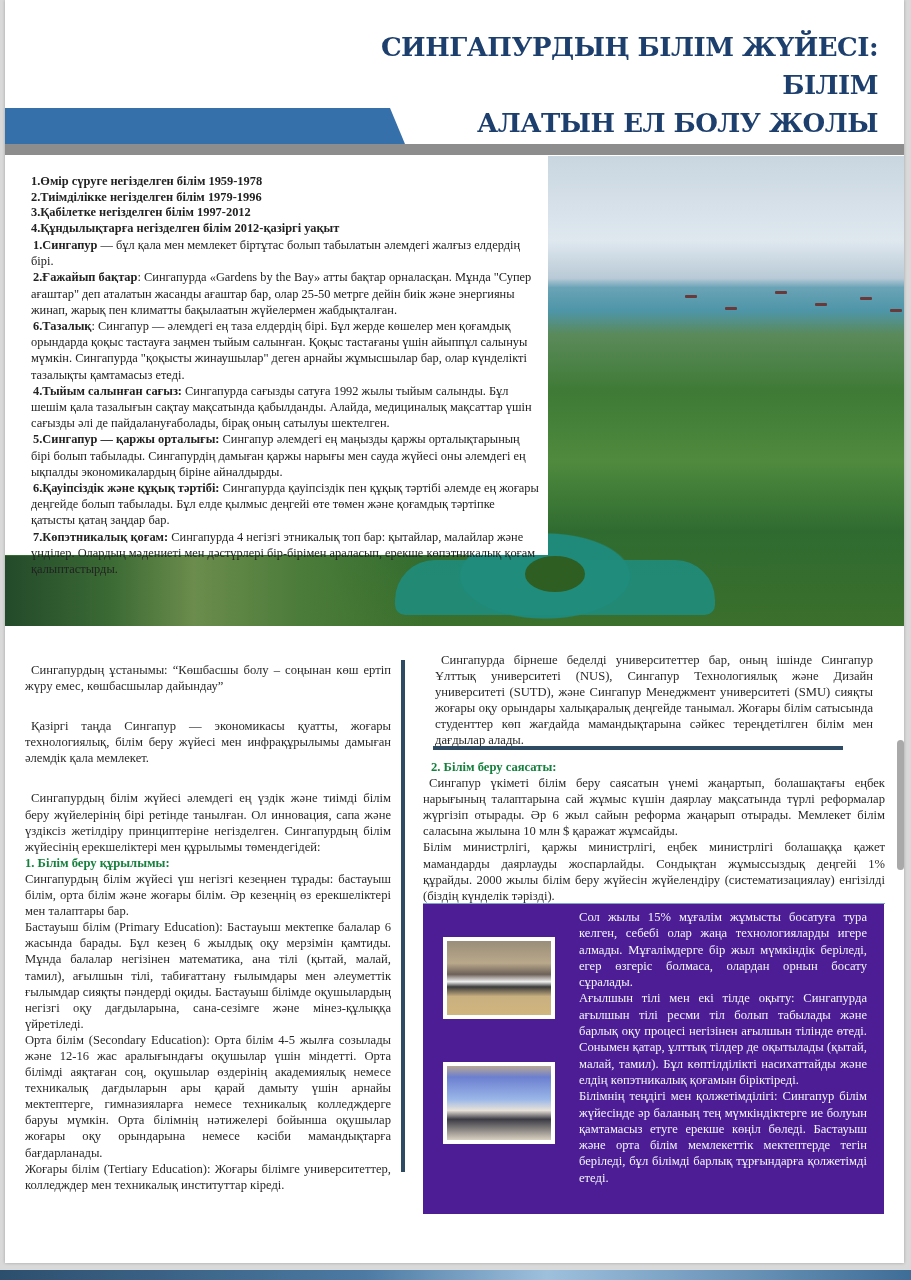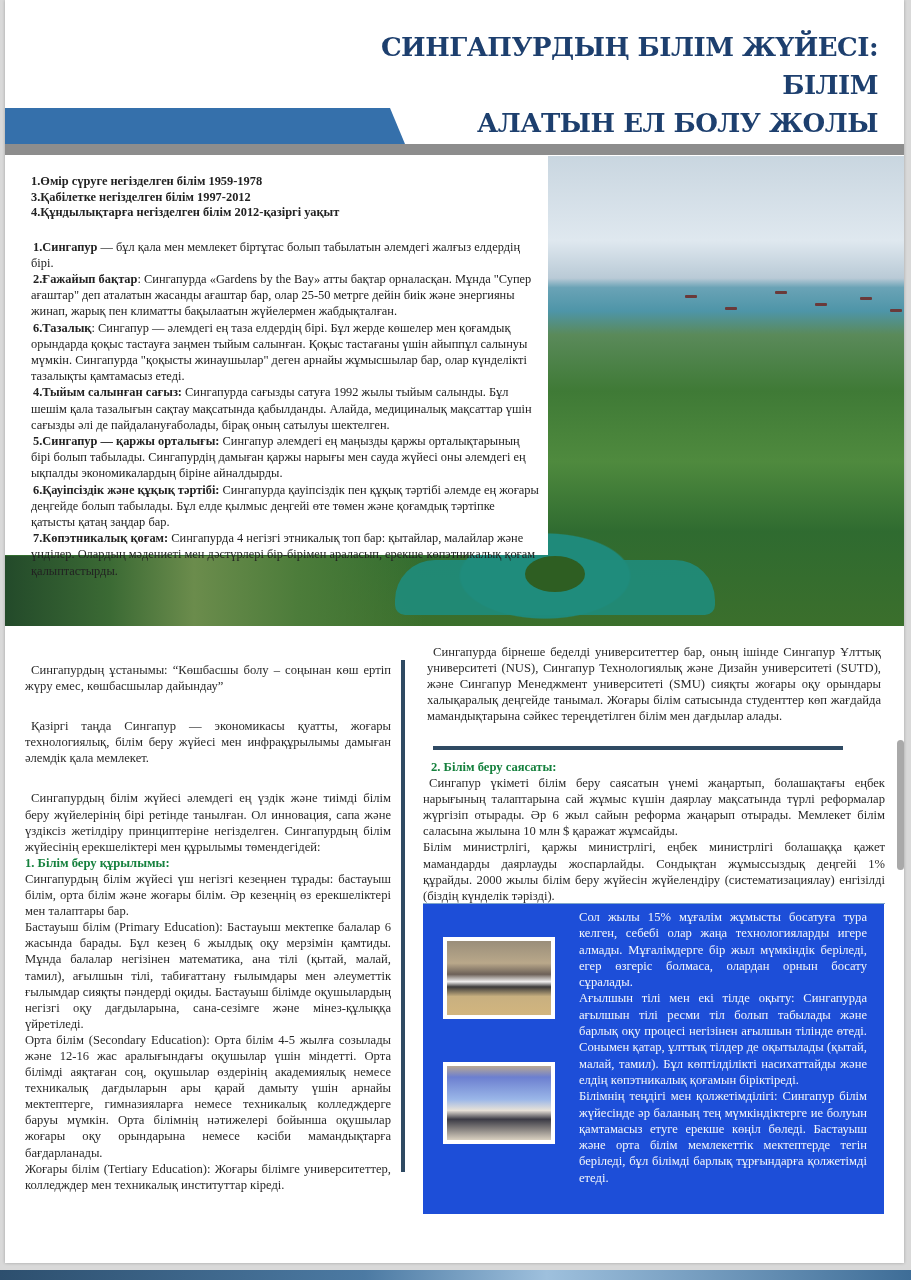--- a/index.html
+++ b/index.html
@@ -52,53 +52,53 @@
     background: #2e5e22; border-radius: 50%;
   }
   .sea-ships { position: absolute; left: 660px; top: 285px; width: 240px; height: 40px; }
   .sea-ships i { position: absolute; width: 12px; height: 3px; background: #6a3a3a; border-radius: 1px; }
   .textbox {
     position: absolute; left: 0; top: 156px; width: 543px; height: 399px;
     background: #ffffff; padding: 18px 0 0 26px; box-sizing: border-box;
     color: #222; font-size: 12.4px;
   }
   .periods div { font-weight: bold; line-height: 15.5px; }
-  .facts { margin-top: 18px; }
+  .facts { margin-top: 1px; }
   .facts p { margin: 0; line-height: 16.2px; text-indent: 2px; padding-right: 6px; }
   .facts b { font-weight: bold; }
   .col-left {
     position: absolute; left: 20px; top: 638px; width: 366px;
     font-size: 12.6px; line-height: 16.1px; color: #2a2a2a; text-align: justify;
   }
   .col-left p { margin: 0; }
   .col-left p.ind { text-indent: 6px; margin-top: 24px; }
   .heading-blue { color: #15803d; font-weight: bold; margin: 0; }
   .vrule {
     position: absolute; left: 396px; top: 660px; width: 4px; height: 512px;
     background: #2f4a63;
   }
   .col-right {
     position: absolute; left: 418px; top: 640px; width: 462px;
     font-size: 12.6px; line-height: 16.1px; color: #2a2a2a; text-align: justify;
   }
-  .col-right p { margin: 4px; }
+  .col-right p { margin: 12px; }
   .col-right p.ind { text-indent: 6px; }
   .hrule {
     position: absolute; left: 428px; top: 746px; width: 410px; height: 4px;
     background: #2f4a63;
   }
   .policy { position: absolute; left: 418px; top: 759px; width: 462px;
     font-size: 12.6px; line-height: 16.1px; color: #2a2a2a; text-align: justify; }
   .policy p { margin: 0; }
   .policy .heading-blue { padding-left: 8px; }
   .policy p.ind { text-indent: 6px; }
   .thin-rule { position: absolute; left: 418px; top: 903px; width: 462px; height: 1px; background: #7fa6c9; }
   .bluebox {
     position: absolute; left: 418px; top: 904px; width: 461px; height: 310px;
-    background: #1d4ed8;
+    background: #4c1d95;
   }
   .photo {
     position: absolute; left: 20px; width: 112px; height: 82px;
     background: #ffffff; padding: 4px; box-sizing: border-box;
   }
   .photo .inner { width: 100%; height: 100%; }
   .photo1 { top: 33px; }
   .photo1 .inner {
     background:
       linear-gradient(180deg, #9a8e7a 0%, #b9a88a 30%, #6d6158 45%, #f0f0f0 55%, #3a3a3a 62%, #c8b080 75%, #d2b57e 100%);
@@ -144,20 +144,21 @@
       <i style="left:195px;top:12px"></i>
       <i style="left:225px;top:24px"></i>
   </div>
   <div class="hero-overlay-left"></div>
   <div class="hero-water"></div>
   <div class="hero-island"></div>
 
   <div class="textbox">
     <div class="periods">
       <div>1.Өмір сүруге негізделген білім 1959-1978</div>
+      <div>2.Тиімділікке негізделген білім 1979-1996</div>
       <div>3.Қабілетке негізделген білім 1997-2012</div>
       <div>4.Құндылықтарға негізделген білім 2012-қазіргі уақыт</div>
     </div>
     <div class="facts">
       <p><b>1.Сингапур</b><span> — бұл қала мен мемлекет біртұтас болып табылатын әлемдегі жалғыз елдердің бірі.</span></p>
       <p><b>2.Ғажайып бақтар</b><span>: Сингапурда «Gardens by the Bay» атты бақтар орналасқан. Мұнда "Супер ағаштар" деп аталатын жасанды ағаштар бар, олар 25-50 метрге дейін биік және энергияны жинап, жарық пен климатты бақылаатын жүйелермен жабдықталған.</span></p>
       <p><b>6.Тазалық</b><span>: Сингапур — әлемдегі ең таза елдердің бірі. Бұл жерде көшелер мен қоғамдық орындарда қоқыс тастауға заңмен тыйым салынған. Қоқыс тастағаны үшін айыппұл салынуы мүмкін. Сингапурда "қоқысты жинаушылар" деген арнайы жұмысшылар бар, олар күнделікті тазалықты қамтамасыз етеді.</span></p>
       <p><b>4.Тыйым салынған сағыз:</b><span> Сингапурда сағызды сатуға 1992 жылы тыйым салынды. Бұл шешім қала тазалығын сақтау мақсатында қабылданды. Алайда, медициналық мақсаттар үшін сағызды әлі де пайдалануғаболады, бірақ оның сатылуы шектелген.</span></p>
       <p><b>5.Сингапур — қаржы орталығы:</b><span> Сингапур әлемдегі ең маңызды қаржы орталықтарының бірі болып табылады. Сингапурдің дамыған қаржы нарығы мен сауда жүйесі оны әлемдегі ең ықпалды экономикалардың біріне айналдырды.</span></p>
       <p><b>6.Қауіпсіздік және құқық тәртібі:</b><span> Сингапурда қауіпсіздік пен құқық тәртібі әлемде ең жоғары деңгейде болып табылады. Бұл елде қылмыс деңгейі өте төмен және қоғамдық тәртіпке қатысты қатаң заңдар бар.</span></p>

